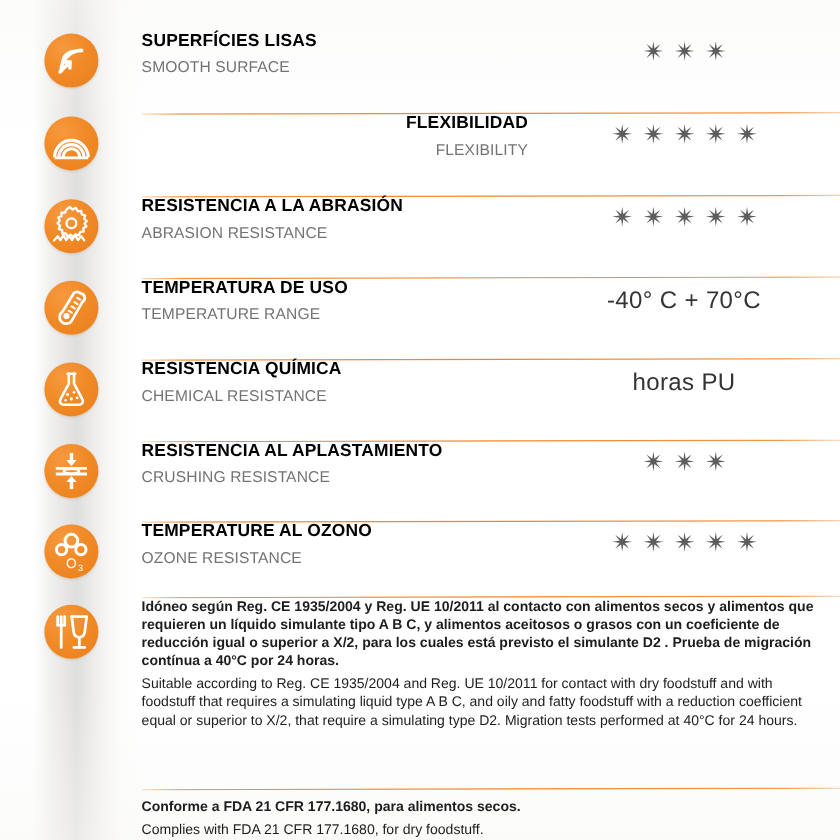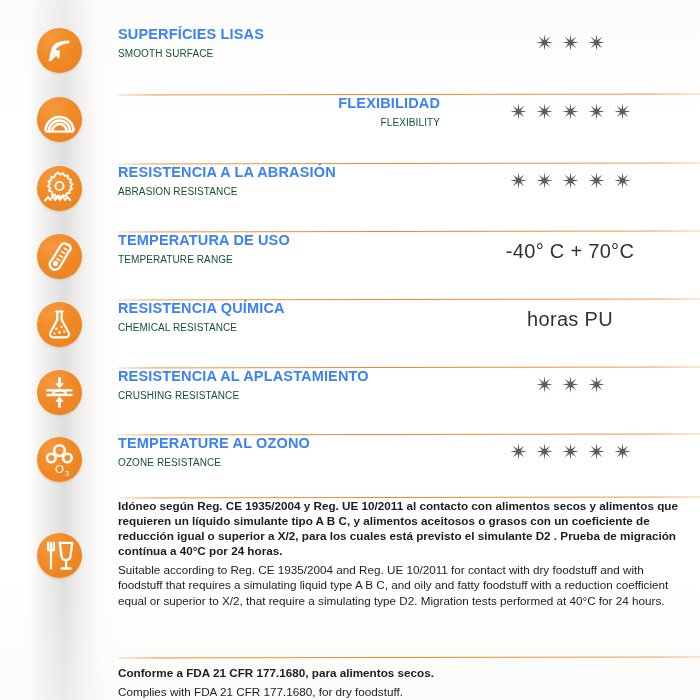--- a/index.html
+++ b/index.html
@@ -72,30 +72,30 @@
     position: relative;
   }
   .icon-badge svg { display: block; width: 45px; height: 45px; }
 
   .text-cell {
     flex: 1 1 auto;
     padding-top: 0px;
   }
 
   .title-es {
-    color: #3b82f6;
+    color: #000000;
     font-size: 14.5px;
     font-weight: bold;
     letter-spacing: 0.15px;
     line-height: 1.18;
     white-space: nowrap;
   }
   .title-en {
-    color: #14532d;
-    font-size: 10px;
+    color: #737373;
+    font-size: 13px;
     font-weight: normal;
     letter-spacing: 0.1px;
     line-height: 1.25;
     margin-top: 5px;
     white-space: nowrap;
   }
 
   .value-cell {
     flex: 0 0 260px;
     display: flex;
@@ -433,21 +433,21 @@
           <span class="star">
             <svg width="17" height="17" viewBox="0 0 17 17">
               <polygon points="8.50,0.30 9.40,6.33 14.30,2.70 10.67,7.60 16.70,8.50 10.67,9.40 14.30,14.30 9.40,10.67 8.50,16.70 7.60,10.67 2.70,14.30 6.33,9.40 0.30,8.50 6.33,7.60 2.70,2.70 7.60,6.33" fill="#5d5d5d"></polygon>
             </svg>
           </span>
         </div>
     </div>
   </div>
   <div class="sep tilt" style="top:497px;"></div>
 
-  <div class="row" style="top:498px;align-items:center;">
+  <div class="row" style="top:498px;">
     <div class="icon-cell" style="padding-top:6px;">
       <span class="icon-badge">
         <svg viewBox="0 0 45 45" aria-hidden="true">
           <g fill="none" stroke="#ffffff" stroke-width="2.3" stroke-linecap="round" stroke-linejoin="round">
             <path d="M14.0 9.8 L14.0 17.0 M16.9 9.8 L16.9 17.0 M11.1 9.8 L11.1 17.0"></path>
             <path d="M11.1 17.0 L16.9 17.0 M14.0 17.0 L14.0 35.6"></path>
             <path d="M22.8 9.8 L35.2 9.8 L33.6 22.6 a5.2 5.2 0 0 1 -4.5 4.6 L29.1 35.4"></path>
             <path d="M22.8 9.8 L24.4 22.6 a5.2 5.2 0 0 0 4.5 4.6"></path>
             <path d="M24.6 35.5 L33.6 35.5"></path>
           </g>

